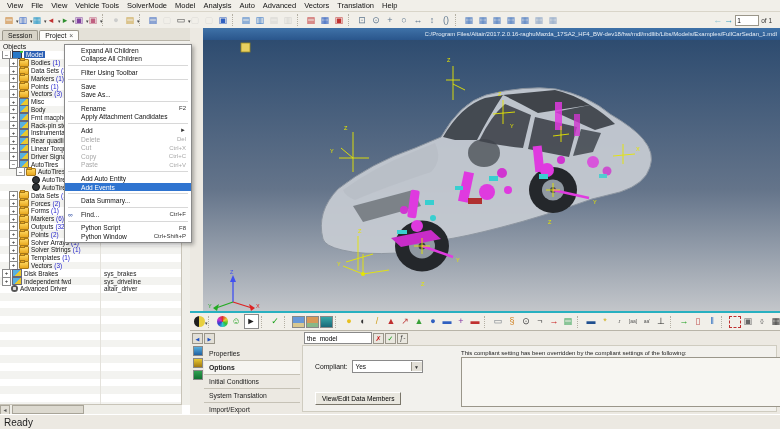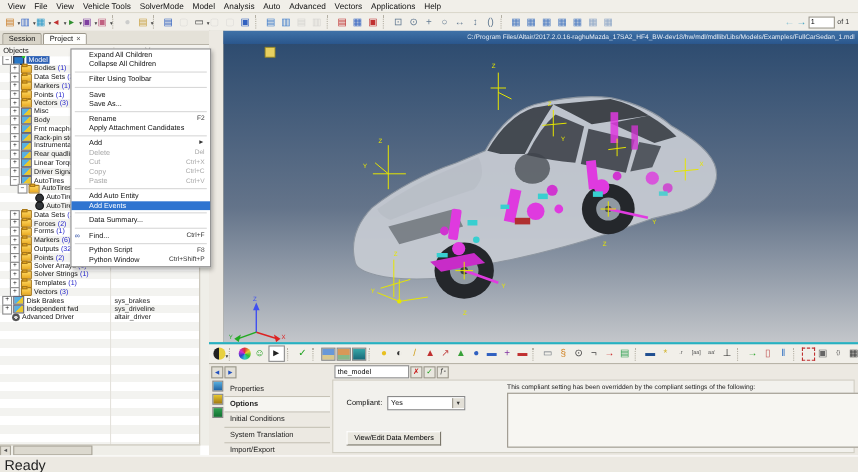--- a/index.html
+++ b/index.html
@@ -104,37 +104,37 @@
   .comp-row{position:absolute;left:12px;top:14px;display:flex;align-items:center;font-size:6.8px;gap:4px}
   .dd{width:66px;height:11px;background:#fff;border:1px solid #8a8a8a;display:flex;align-items:center;justify-content:space-between;padding-left:3px;font-size:6.5px}
   .dda{width:10px;height:9px;background:#e2dfd6;border-left:1px solid #9a968a;font-size:5px;display:flex;align-items:center;justify-content:center;color:#333}
   .btn3d{position:absolute;left:12px;top:46px;height:13px;font-size:6.6px;padding:0 6px;
          background:#e9e7df;border:1px solid;border-color:#fff #7a766a #7a766a #fff;font-family:"Liberation Sans",sans-serif}
   .note{position:absolute;left:158px;top:4px;width:362px;height:60px}
   .note-text{font-size:6px;color:#222;white-space:nowrap}
   .note-list{border:1px solid #9a968a;background:#f7f6f2;height:48px;margin-top:1px}
   
   .statusbar{position:absolute;left:0;top:414px;width:780px;height:15px;background:#ece9e2;border-top:1px solid #fff;
-             display:flex;align-items:center;padding-left:4px;font-size:13px;color:#222;box-sizing:border-box}
+             display:flex;align-items:center;padding-left:4px;font-size:10px;color:#222;box-sizing:border-box}
 </style>
 </head>
 <body>
 
 <div class="menubar" id="menubar">
     <div class="mi">View</div>
     <div class="mi">File</div>
     <div class="mi">View</div>
     <div class="mi">Vehicle Tools</div>
     <div class="mi">SolverMode</div>
     <div class="mi">Model</div>
     <div class="mi">Analysis</div>
     <div class="mi">Auto</div>
     <div class="mi">Advanced</div>
     <div class="mi">Vectors</div>
-    <div class="mi">Applications</div>
+    <div class="mi">Translation</div>
     <div class="mi">Help</div>
   </div>
 
 <div class="toolbar top" id="toolbarTop">
   <div class="nav">
     <span class="navarr prev">←</span>
     <span class="navarr next">→</span>
     <input class="pagebox" value="1" style="">
     <span class="pagelbl">of 1</span>
   </div>

